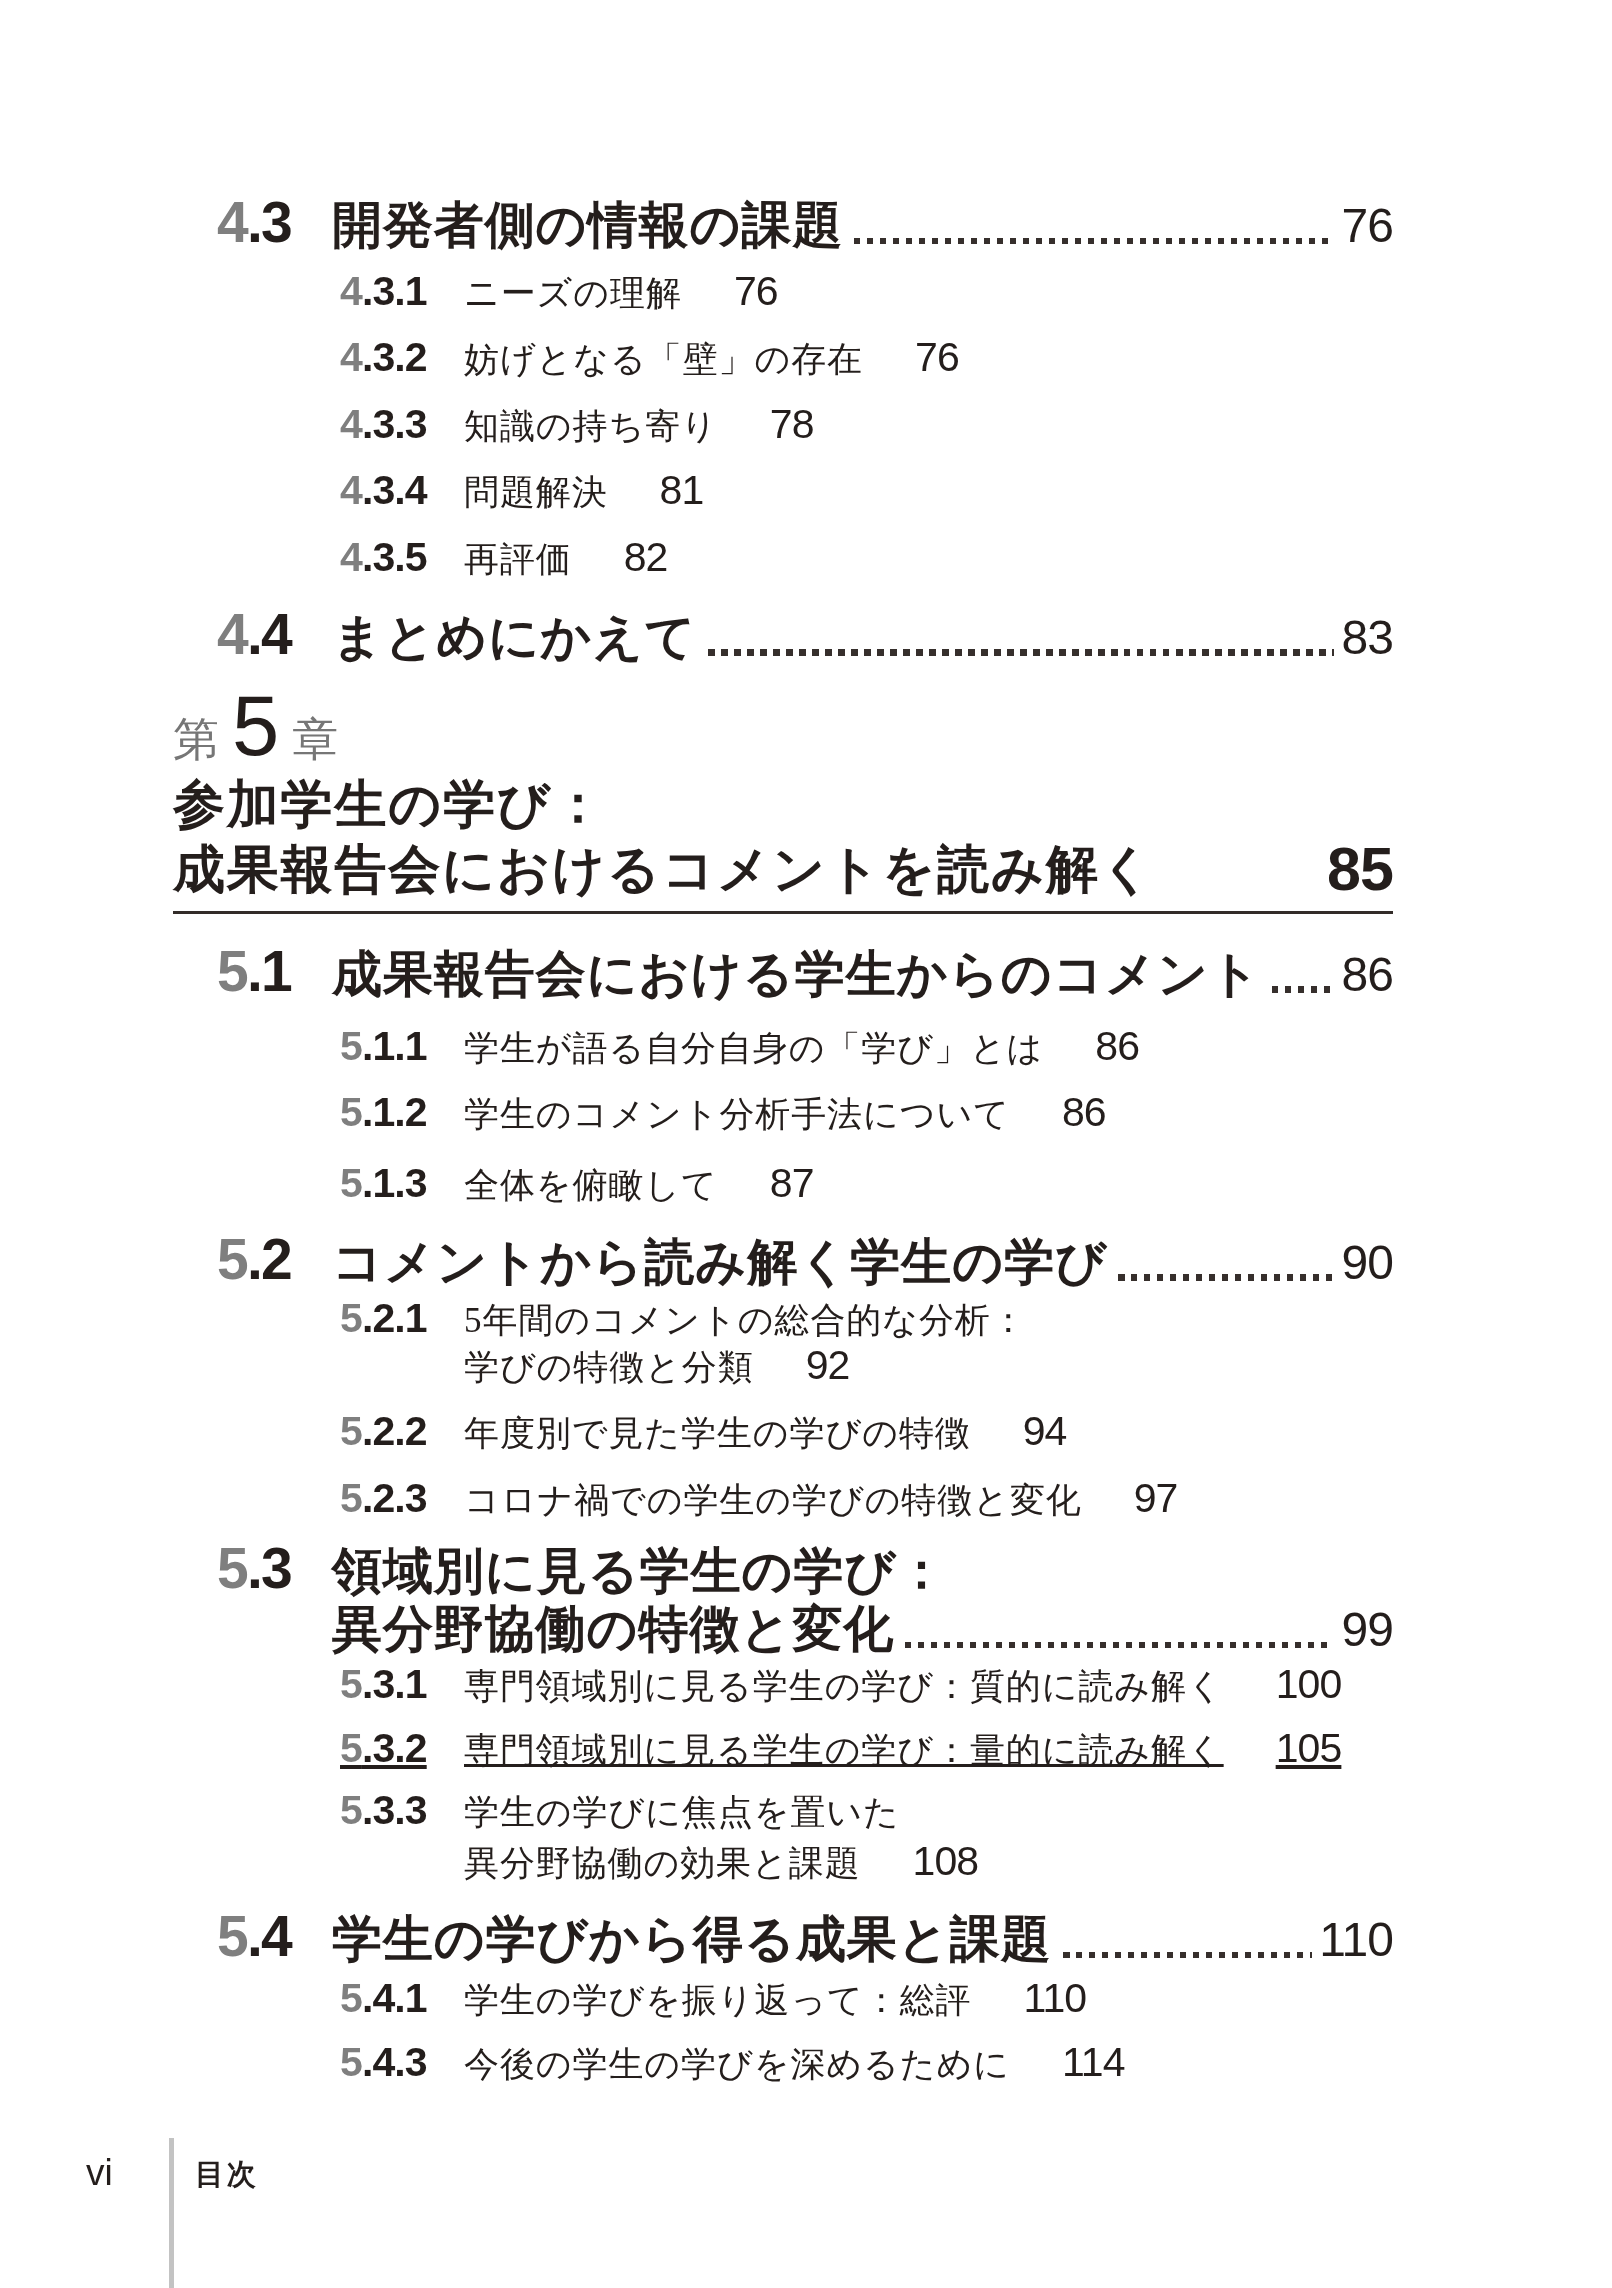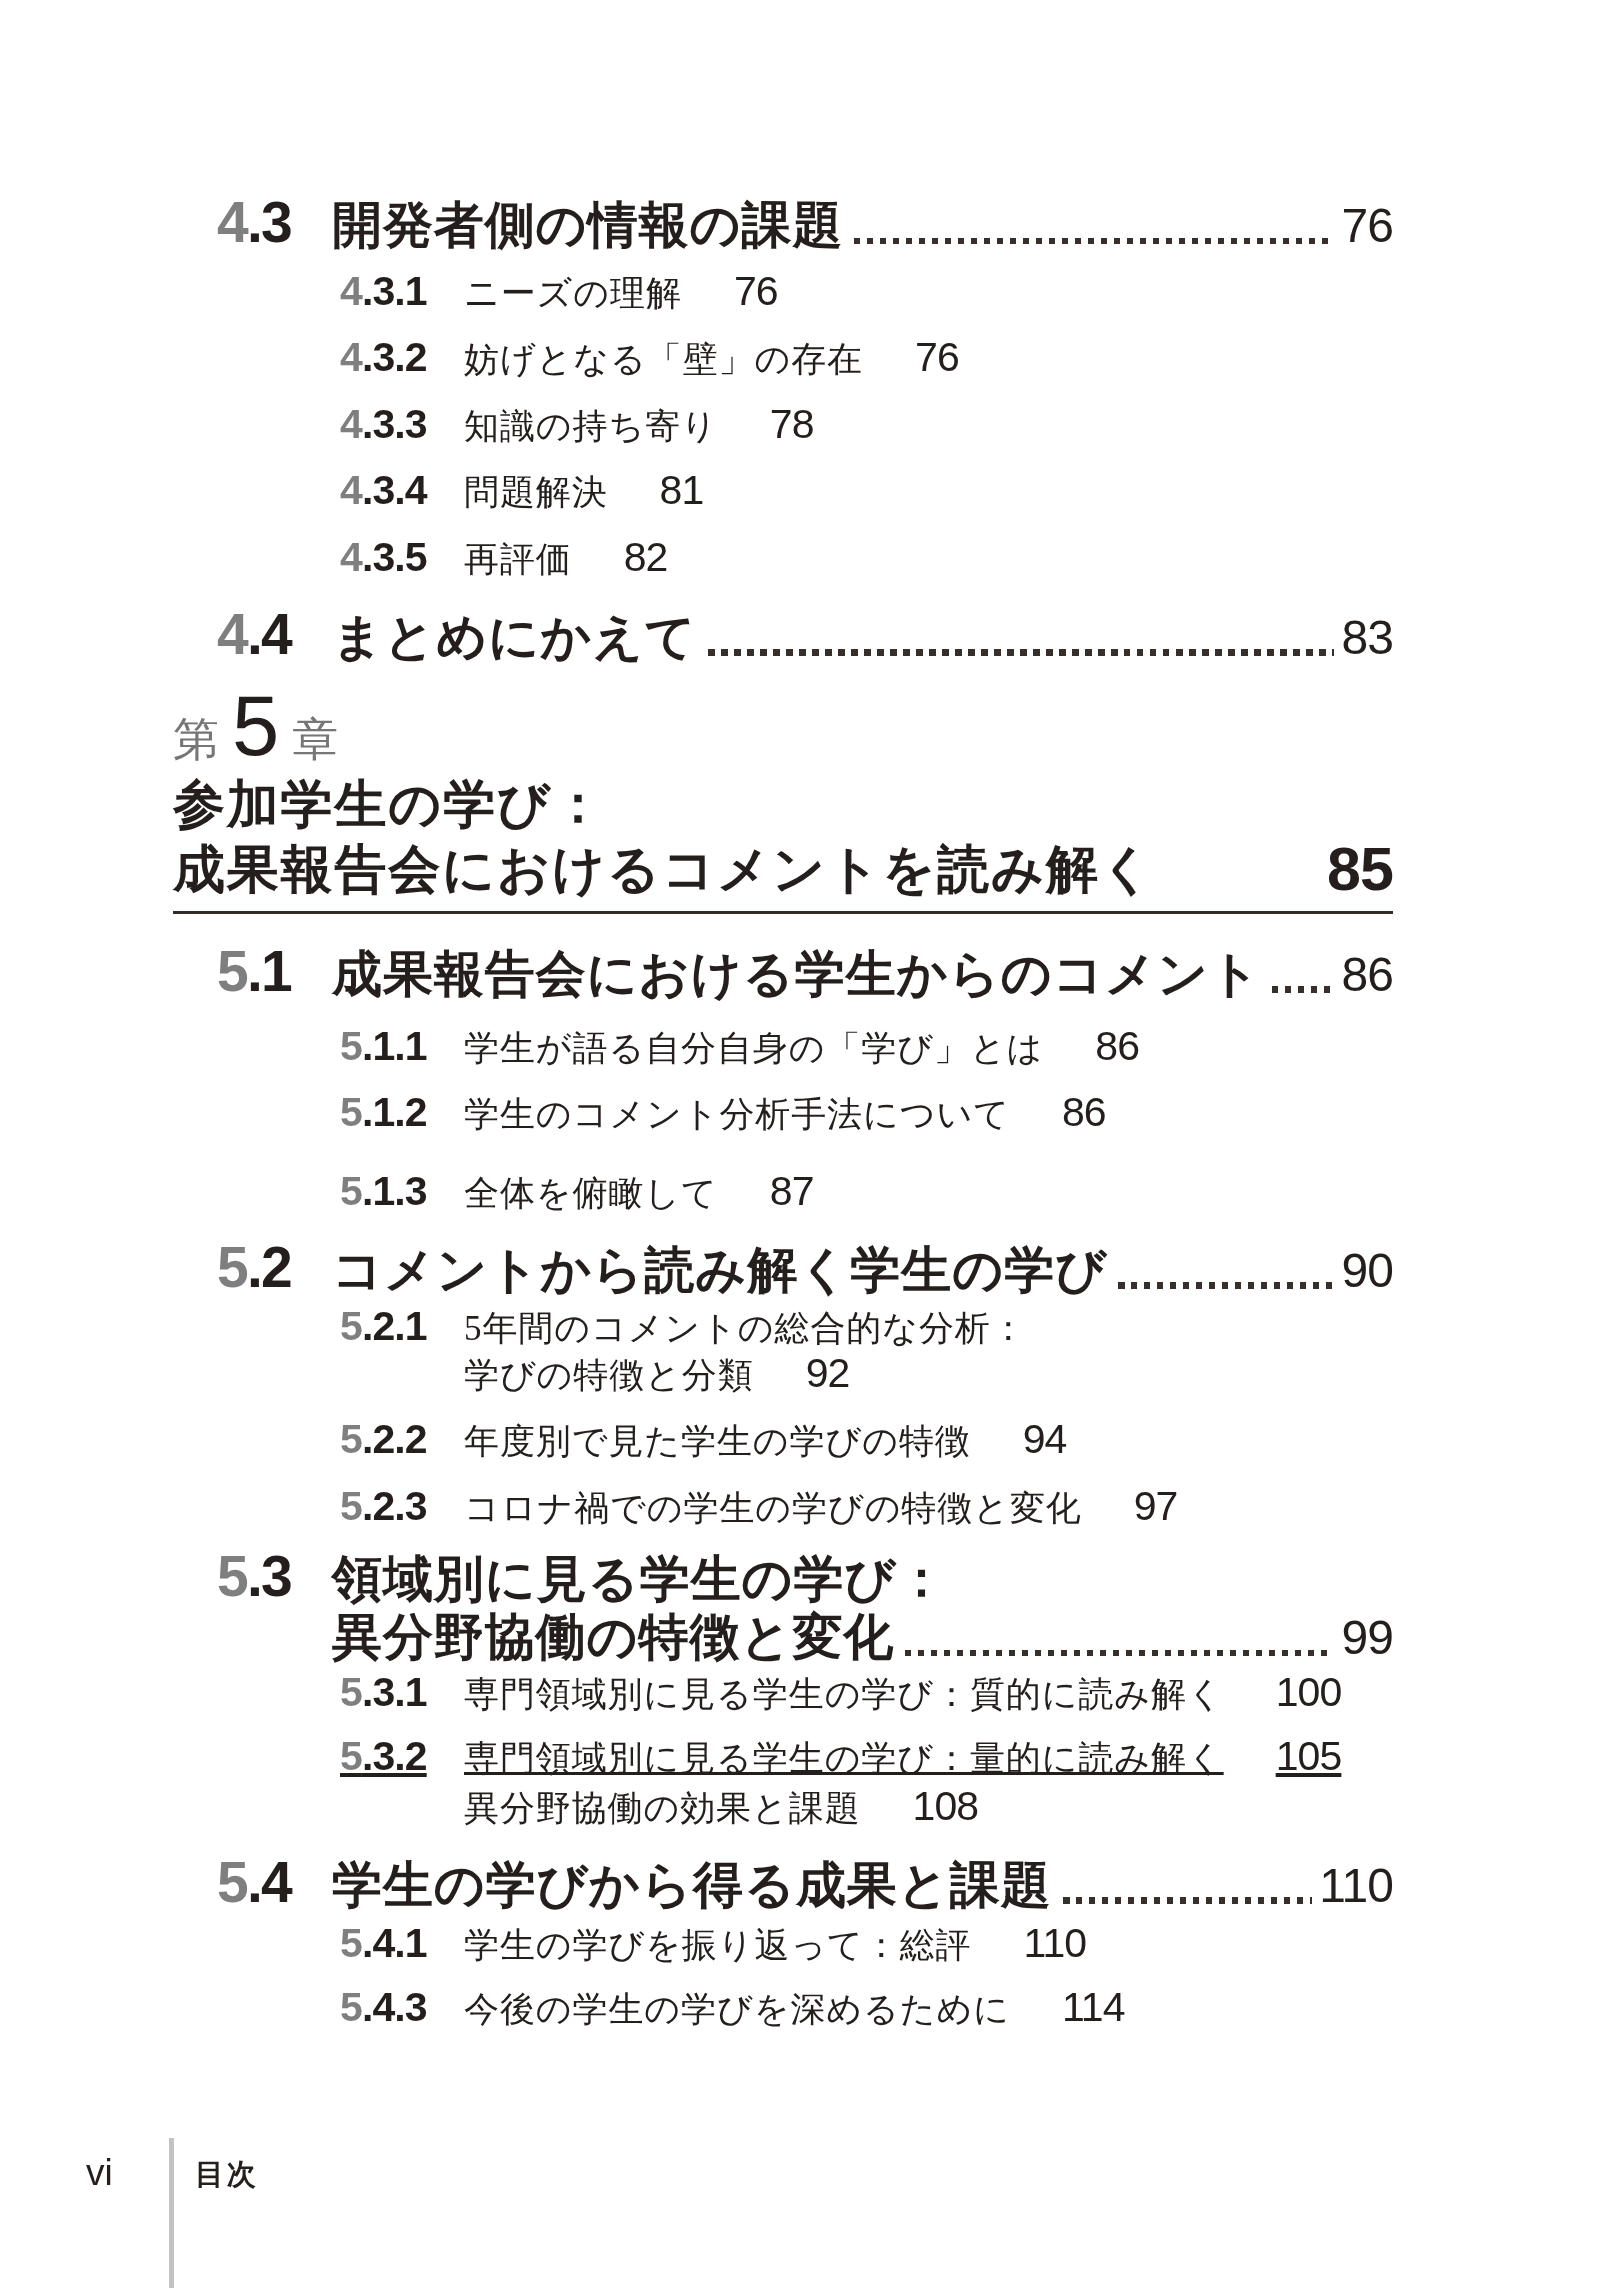--- a/index.html
+++ b/index.html
@@ -168,21 +168,21 @@
       <div class="row sub" style="margin-top: 17.5px;">
         <span class="sub-num"><span class="g">5</span>.1.1</span>
         <span class="sub-title">学生が語る自分自身の「学び」とは</span>
         <span class="sub-page">86</span>
       </div>
       <div class="row sub" style="margin-top: 19.4px;">
         <span class="sub-num"><span class="g">5</span>.1.2</span>
         <span class="sub-title">学生のコメント分析手法について</span>
         <span class="sub-page">86</span>
       </div>
-      <div class="row sub" style="margin-top: 32px;">
+      <div class="row sub" style="margin-top: 24px;">
         <span class="sub-num"><span class="g">5</span>.1.3</span>
         <span class="sub-title">全体を俯瞰して</span>
         <span class="sub-page">87</span>
       </div>
       <div class="row sec" style="margin-top: 18.5px;">
         <span class="sec-num"><span class="g">5</span>.2</span>
         <span class="sec-title">コメントから読み解く学生の学び</span>
         <span class="leader"></span>
         <span class="sec-page">90</span>
       </div>
@@ -218,20 +218,24 @@
       <div class="row sub" style="margin-top: 0px;">
         <span class="sub-num"><span class="g">5</span>.3.1</span>
         <span class="sub-title">専門領域別に見る学生の学び：質的に読み解く</span>
         <span class="sub-page">100</span>
       </div>
       <div class="row sub" style="margin-top: 16.6px; text-decoration: underline;">
         <span class="sub-num"><span class="g">5</span>.3.2</span>
         <span class="sub-title">専門領域別に見る学生の学び：量的に読み解く</span>
         <span class="sub-page">105</span>
       </div>
+      <div class="row sub" style="margin-top: 15.7px;">
+        <span class="sub-num"><span class="g">5</span>.3.3</span>
+        <span class="sub-title">学生の学びに焦点を置いた</span>
+      </div>
       <div class="row sub" style="margin-top: 3.7px;">
         <span class="sub-num"></span>
         <span class="sub-title">異分野協働の効果と課題</span>
         <span class="sub-page">108</span>
       </div>
       <div class="row sec" style="margin-top: 18.5px;">
         <span class="sec-num"><span class="g">5</span>.4</span>
         <span class="sec-title">学生の学びから得る成果と課題</span>
         <span class="leader"></span>
         <span class="sec-page">110</span>

